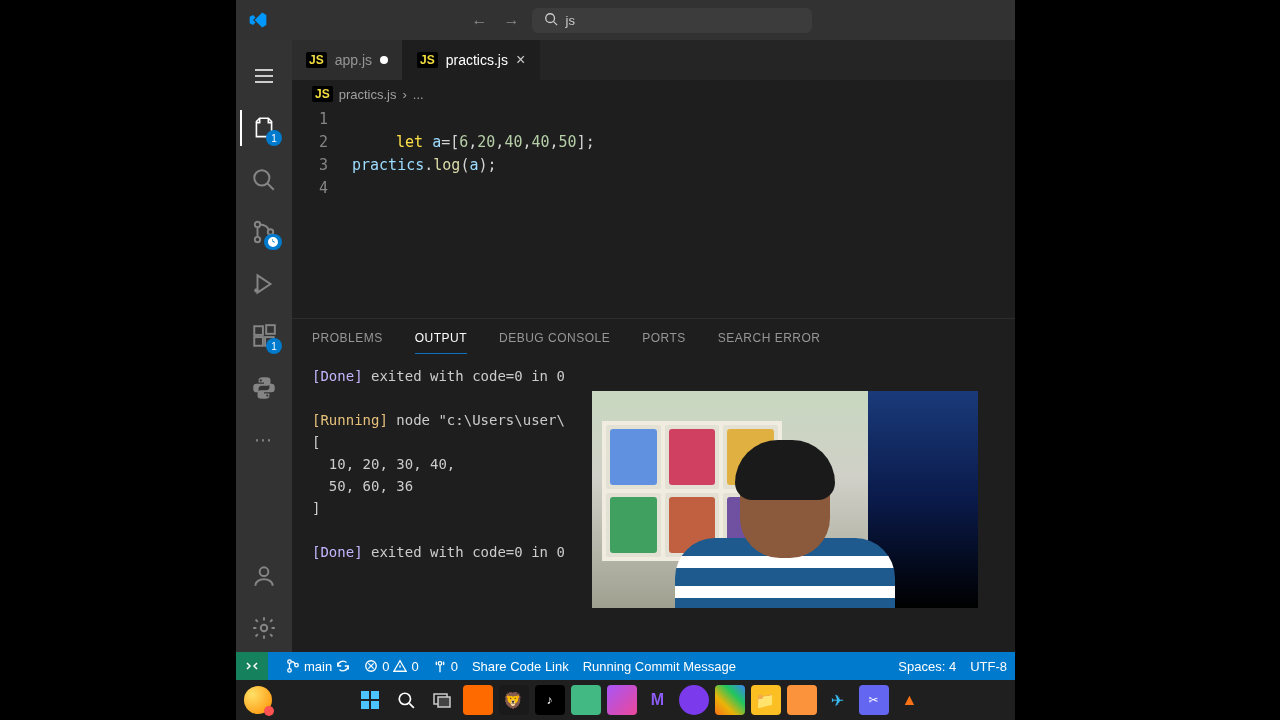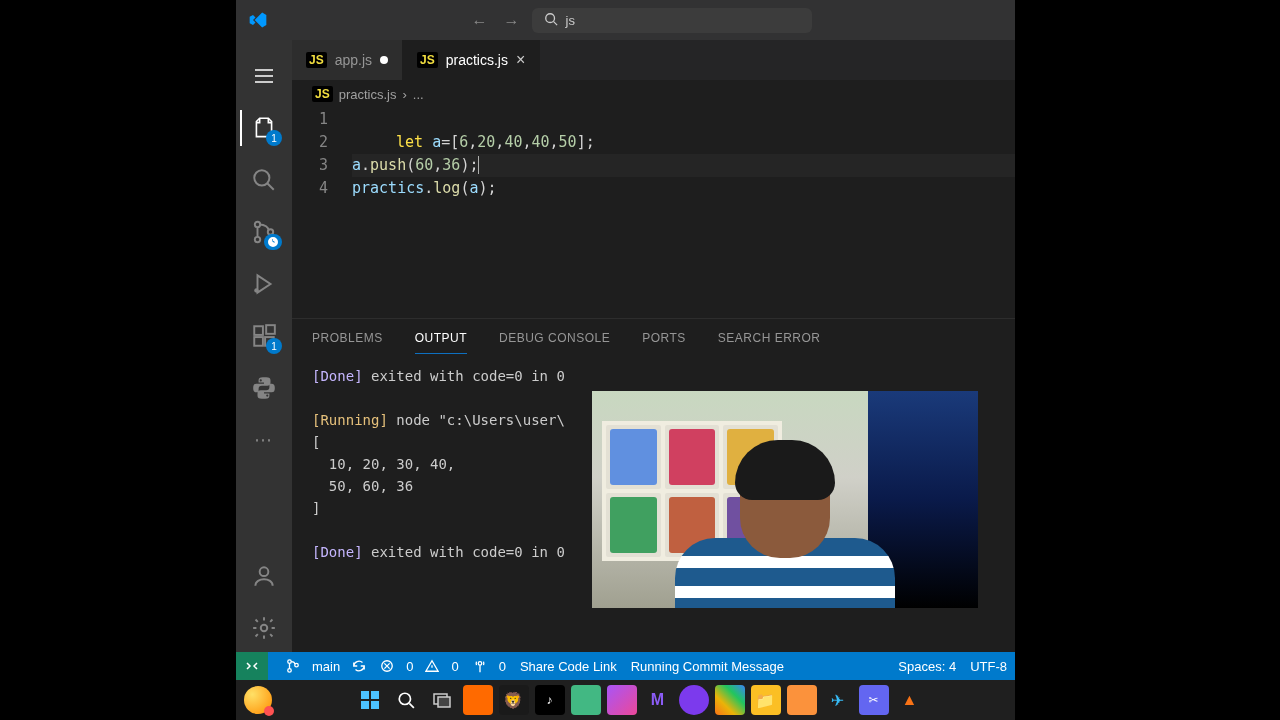--- a/index.html
+++ b/index.html
@@ -41,21 +41,21 @@
 @keyframes blink { 50% { border-color: transparent; } }
 .panel { flex: 1; background: #1e1e1e; border-top: 1px solid #2d2d2d; display: flex; flex-direction: column; }
 .panel-tabs { height: 38px; display: flex; align-items: center; padding: 0 20px; gap: 32px; font-size: 12px; letter-spacing: 0.5px; }
 .panel-tab { color: #969696; cursor: pointer; padding: 8px 0; }
 .panel-tab.active { color: #fff; border-bottom: 1px solid #0e70c0; }
 .panel-content { flex: 1; padding: 8px 20px; font-family: Consolas, monospace; font-size: 14px; color: #cccccc; line-height: 22px; overflow: hidden; }
 .br { white-space: pre; }
 .done { color: #c4b5fd; }
 .runkw { color: #e5c07b; }
 .status-bar { height: 28px; background: #007acc; display: flex; align-items: center; color: #fff; font-size: 13px; padding: 0 8px; gap: 14px; }
-.status-item { display: flex; gap: 12px; cursor: pointer; }
+.status-item { display: flex; gap: 4px; cursor: pointer; }
 .status-remote { background: #16825d; height: 28px; width: 32px; display: flex; align-items: center; justify-content: center; margin-left: -8px; margin-right: 4px; }
 .status-spacer { flex: 1; }
 .taskbar { position: absolute; left: 236px; bottom: 0; width: 779px; height: 40px; background: #1f1f1f; display: flex; align-items: center; padding: 0 8px; }
 .tb-left { display: flex; align-items: center; }
 .weather { width: 28px; height: 28px; border-radius: 50%; background: radial-gradient(circle at 30% 30%, #ffe066, #ff8c00); position: relative; }
 .weather::after { content: ''; position: absolute; bottom: -2px; right: -2px; width: 10px; height: 10px; background: #ff5252; border-radius: 50%; }
 .tb-center { flex: 1; display: flex; justify-content: center; gap: 6px; }
 .tb-icon { width: 30px; height: 30px; border-radius: 4px; display: flex; align-items: center; justify-content: center; font-size: 16px; cursor: pointer; }
 .webcam { position: absolute; left: 592px; top: 391px; width: 386px; height: 217px; background: linear-gradient(180deg, #c8d8c0 0%, #d0d0c8 40%, #a0a090 100%); overflow: hidden; }
 .webcam::before { content: ''; position: absolute; top: 0; right: 0; width: 110px; height: 100%; background: linear-gradient(180deg, #1a3a7a 0%, #0a1a4a 50%, #000 100%); }
@@ -188,21 +188,20 @@
       <div class="code-area">
         <div class="gutter">
           <div>1</div>
           <div>2</div>
           <div>3</div>
           <div>4</div>
         </div>
         <div class="code-content">
           <div class="code-line"></div>
           <div class="code-line"><span class="kw">let</span> <span class="var">a</span>=[<span class="num">6</span>,<span class="num">20</span>,<span class="num">40</span>,<span class="num">40</span>,<span class="num">50</span>];</div>
-          <div class="code-line highlight-line"><span class="obj">a</span>.<span class="fn">push</span>(<span class="num">60</span>,<span class="num">36</span>);<span class="cursor"></span></div>
           <div class="code-line"><span class="obj">practics</span>.<span class="fn">log</span>(<span class="var">a</span>);</div>
         </div>
       </div>
 
       <div class="panel">
         <div class="panel-tabs">
           <div class="panel-tab">PROBLEMS</div>
           <div class="panel-tab active">OUTPUT</div>
           <div class="panel-tab">DEBUG CONSOLE</div>
           <div class="panel-tab">PORTS</div>

